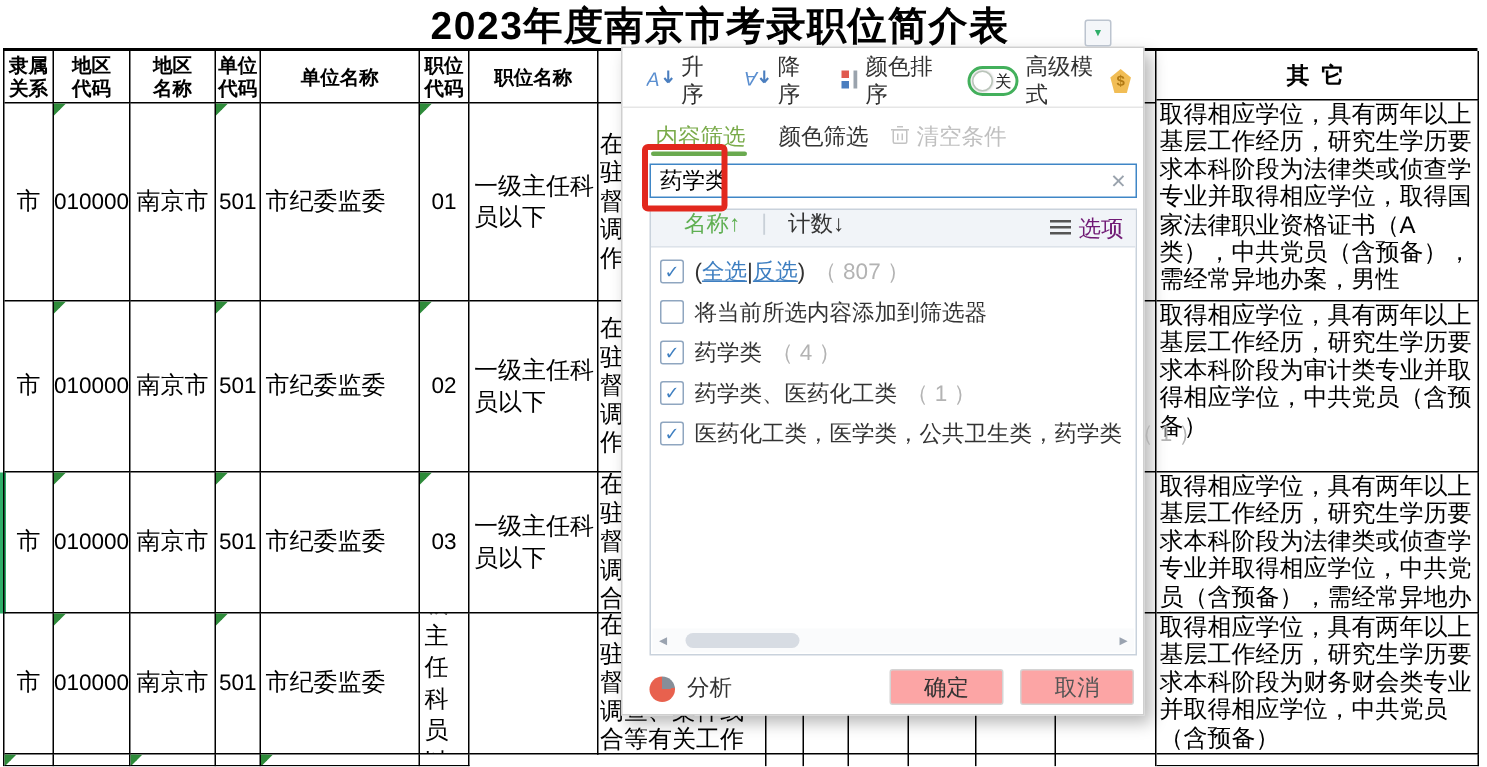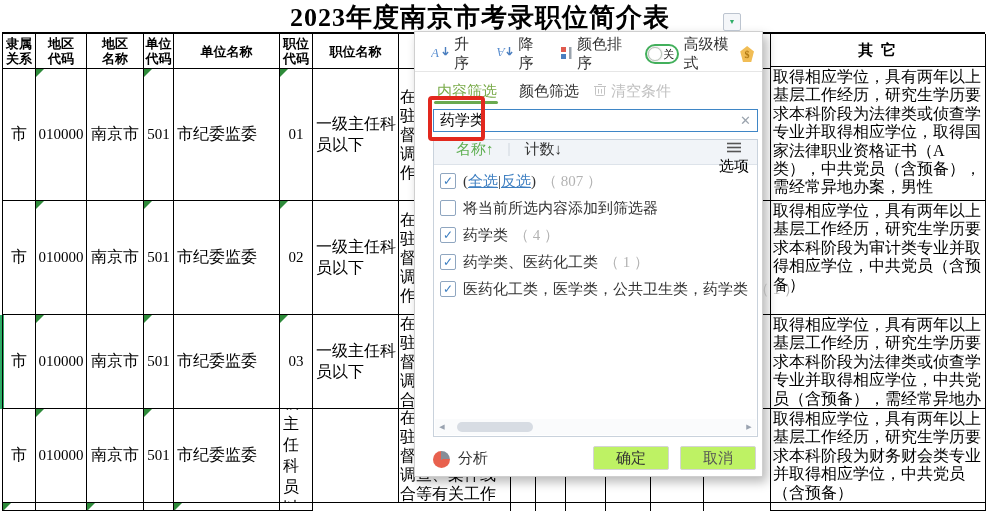--- a/index.html
+++ b/index.html
@@ -1,17 +1,17 @@
 <!DOCTYPE html>
 <html><head>
 <meta charset="utf-8">
 <style>
   html,body{margin:0;padding:0;}
   body{font-family:"Liberation Sans","DejaVu Sans",sans-serif;}
-  .screen{position:relative;width:991px;height:511px;background:#fff;overflow:hidden;font-family:Liberation Serif, serif;}
+  .screen{position:relative;width:991px;height:511px;background:#fff;overflow:hidden;}
   .abs{position:absolute;}
   
   .title{left:0;top:0;width:960px;text-align:center;font-size:26px;font-weight:bold;color:#000;letter-spacing:1px;}
   .topline{left:2px;top:32px;width:983px;height:2px;background:#000;}
   .greenbar{left:0;top:315px;width:4px;height:94px;background:#2fae68;}
   
   .lgrid{left:2px;top:34px;display:grid;grid-template-columns:33px 51px 57px 30px 106px 33px 86px;
          grid-template-rows:35px 132px 114px 94px 94px 8px;border-left:1px solid #000;}
   .rgrid{left:770px;top:34px;display:grid;grid-template-columns:215px;
          grid-template-rows:33px 134px 114px 94px 94px 8px;border-left:1px solid #000;}
@@ -48,32 +48,32 @@
          background:#f1bd55;color:#b27a14;font-size:10px;font-weight:bold;display:flex;align-items:center;justify-content:center;}
   .search{position:absolute;left:18px;top:77px;width:325px;height:23px;border:1px solid #3f86c6;box-sizing:border-box;
           display:flex;align-items:center;background:#fff;}
   .search input{flex:1;border:none;outline:none;font-size:15px;padding:0 6px;font-family:inherit;color:#000;background:transparent;}
   .search .x{color:#9aa3ad;font-size:13px;padding:0 6px;cursor:pointer;}
   .listbox{position:absolute;left:18px;top:107px;width:325px;height:298px;border:1px solid #c9d2dc;box-sizing:border-box;background:#fff;}
   .listhead{position:absolute;left:0;top:0;width:100%;height:25px;background:#f1f4f8;border-bottom:1px solid #dde3ea;
             display:flex;box-sizing:border-box;padding:0 8px;}
   .name-col{color:#5faf52;margin-left:14px;}
   .vsep{color:#c9d0d8;margin:0 14px;}
-  .opt{margin-left:auto;display:flex;align-items:center;color:#000000;flex-direction:column;}
+  .opt{margin-left:auto;display:flex;align-items:center;gap:5px;color:#701a75;}
   .item{position:absolute;left:6px;display:flex;align-items:center;height:22px;white-space:nowrap;}
   .cb{width:14px;height:14px;border:1px solid #8fa6c0;border-radius:2px;background:#fff;margin-right:7px;
       display:flex;align-items:center;justify-content:center;font-size:12px;color:#3e7fc1;flex:none;}
   .link{color:#3e7fc1;text-decoration:underline;cursor:pointer;}
   .cnt{color:#b3b3b3;margin-left:6px;}
   .hscroll{position:absolute;left:1px;bottom:1px;width:321px;height:16px;background:#fafbfc;display:flex;align-items:center;}
   .scroll-arrow{width:14px;text-align:center;font-size:7px;color:#9aa3b0;cursor:pointer;}
   .thumb{position:absolute;left:22px;top:3px;width:76px;height:10px;background:#d7dce3;border-radius:5px;cursor:pointer;}
   .pfooter{position:absolute;left:18px;right:6px;top:413px;height:26px;display:flex;align-items:center;}
   .pie{width:17px;height:17px;border-radius:50%;background:conic-gradient(#868e98 0 85deg,#e8614e 85deg 360deg);margin-right:8px;}
-  .btn{width:76px;height:24px;border:1px solid #d4d4d4;border-radius:2px;background:#bef264;display:flex;
+  .btn{width:76px;height:24px;border:1px solid #d4d4d4;border-radius:2px;background:#fca5a5;display:flex;
        align-items:center;justify-content:center;font-size:15px;color:#333;cursor:pointer;box-sizing:border-box;}
   .btn+.btn{margin-left:11px;}
   
   .ddbtn{left:723px;top:13px;width:18px;height:18px;background:#f4f6f9;border:1px solid #bcc4cf;border-radius:2px;
          display:flex;align-items:center;justify-content:center;font-size:7px;color:#2fae68;z-index:6;box-sizing:border-box;cursor:pointer;}
   .redbox{left:428px;top:96px;width:57px;height:45px;border:4px solid #e2281e;border-radius:4px;z-index:9;box-sizing:border-box;}
 </style>
 </head>
 <body>
 

